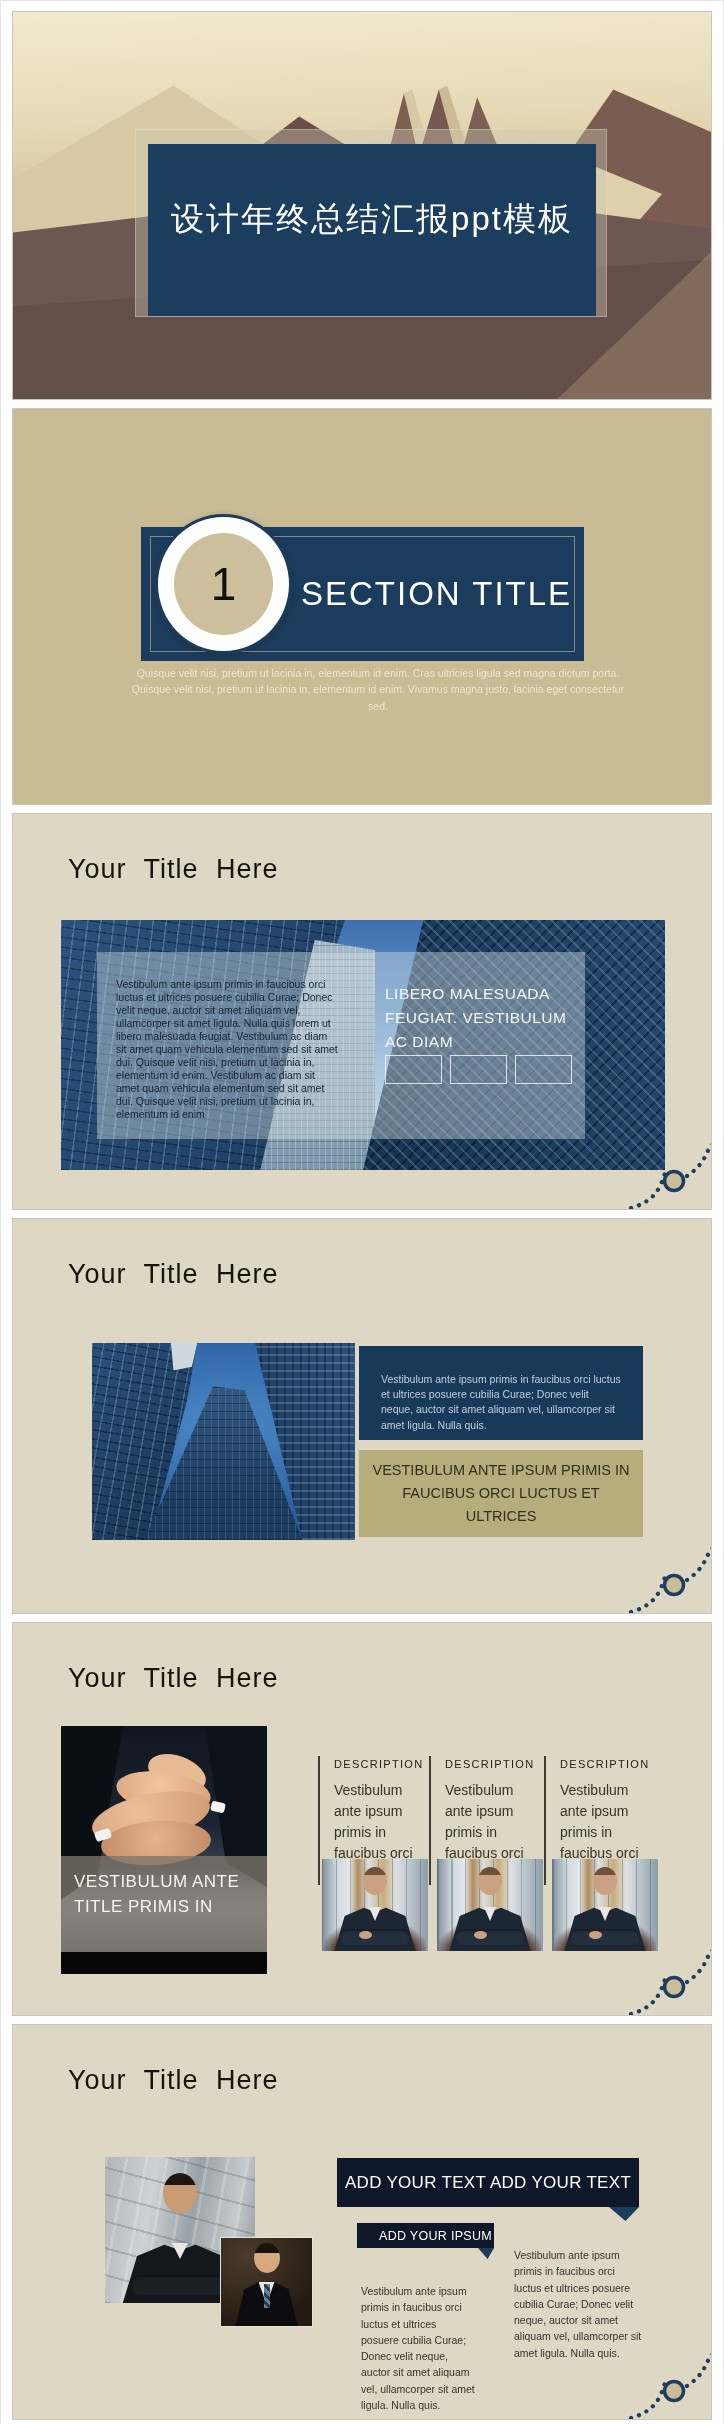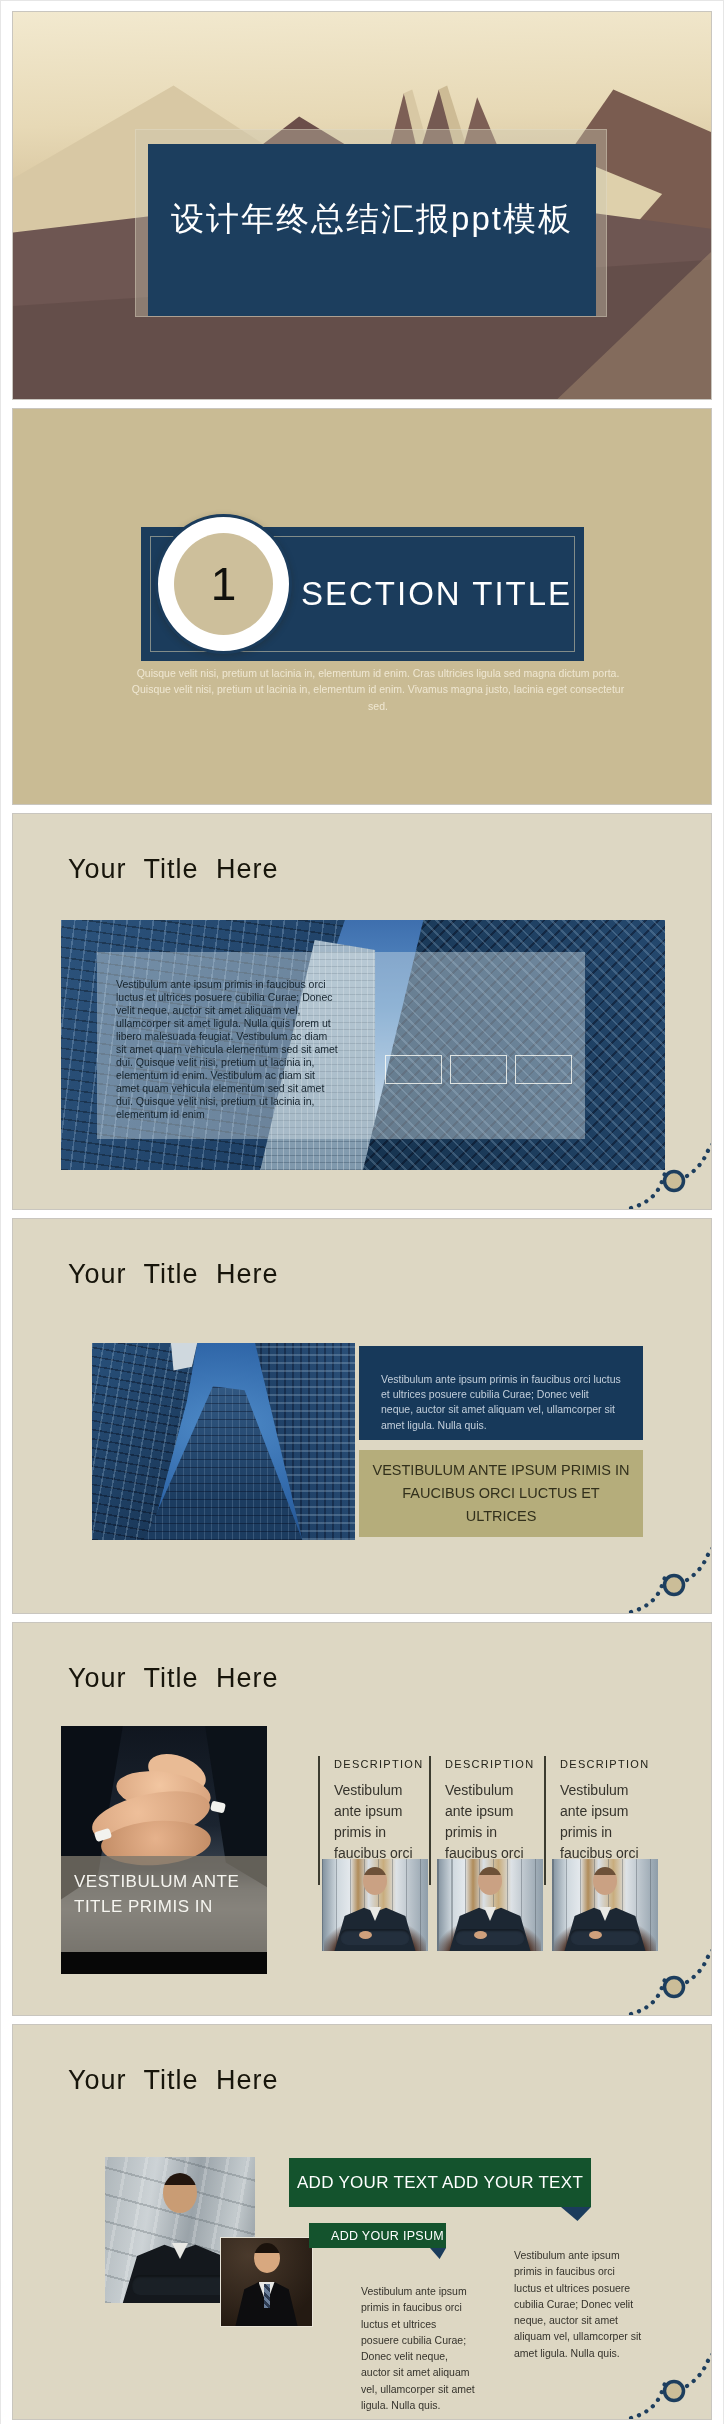--- a/index.html
+++ b/index.html
@@ -157,21 +157,21 @@
     border:1px solid #e9e5d9;box-sizing:border-box;
     background:radial-gradient(120% 120% at 30% 20%,#4a3a2c 0%,#241a12 70%);}
   .photo6b .s-head{position:absolute;left:50%;top:5px;transform:translateX(-50%);width:26px;height:30px;border-radius:50%;
     background:linear-gradient(180deg,#1a120c 0 32%,#d8a87f 32%);}
   .photo6b .s-body{position:absolute;bottom:0;left:50%;transform:translateX(-50%);width:74px;height:46px;background:#0d0d0f;
     clip-path:polygon(8% 100%,20% 20%,40% 4%,50% 13%,60% 4%,80% 20%,92% 100%);}
   .photo6b .s-shirt{position:absolute;bottom:22px;left:50%;transform:translateX(-50%);width:16px;height:22px;background:#e9e9e6;
     clip-path:polygon(0 0,100% 0,50% 100%);}
   .photo6b .s-tie{position:absolute;bottom:18px;left:50%;transform:translateX(-50%);width:6px;height:24px;
     background:repeating-linear-gradient(45deg,#6b7f9a 0 3px,#2c3a50 3px 6px);}
-  .bubble{position:absolute;background:#14532d;color:#ffffff;z-index:3;}
+  .bubble{position:absolute;background:#0f172a;color:#ffffff;z-index:3;margin-left:48px;}
   .bubble:after{content:'';position:absolute;right:0;top:100%;background:#1b3c5c;}
   .bubble1{left:276px;top:133px;width:302px;height:49px;display:flex;align-items:center;justify-content:center;
     font-size:17px;letter-spacing:.3px;white-space:nowrap;}
   .bubble1:after{width:30px;height:14px;clip-path:polygon(0 0,100% 0,55% 100%);}
   .bubble2{left:296px;top:198px;width:137px;height:25px;display:flex;align-items:center;
     padding-left:22px;box-sizing:border-box;font-size:12.5px;letter-spacing:.3px;white-space:nowrap;}
   .bubble2:after{width:16px;height:11px;clip-path:polygon(0 0,100% 0,60% 100%);}
   .t6{position:absolute;margin:0;font-size:10.5px;line-height:1.55;color:#35332c;}
   .t6-left{left:348px;top:258px;width:116px;}
   .t6-right{left:501px;top:222px;width:128px;}
@@ -213,20 +213,21 @@
 </div>
 
 <div class="slide s3 lt">
   <div class="slide-title">Your Title Here</div>
   <div class="photo3">
     <div class="lay sw-left"></div>
     <div class="lay sw-mid"></div>
     <div class="lay sw-right"></div>
     <div class="overlay3"></div>
     <p class="p3-text">Vestibulum  ante ipsum primis in faucibus orci luctus et ultrices posuere cubilia Curae; Donec velit neque, auctor sit amet aliquam vel, ullamcorper sit amet ligula.  Nulla quis lorem ut libero malesuada feugiat. Vestibulum  ac diam sit amet quam vehicula elementum  sed sit amet dui. Quisque velit nisi, pretium ut lacinia in, elementum  id enim. Vestibulum  ac diam sit amet quam vehicula elementum  sed sit amet dui. Quisque velit nisi, pretium ut lacinia in, elementum  id enim</p>
+    <p class="p3-heading">LIBERO MALESUADA FEUGIAT. VESTIBULUM AC DIAM</p>
     <div class="p3-rect r1"></div>
     <div class="p3-rect r2"></div>
     <div class="p3-rect r3"></div>
   </div>
   <svg class="decor" width="150" height="70" viewBox="0 0 150 70">
     <path class="dots" d="M48,69 C62,65 72,58 77,47 C80,41 81,36 83,32"></path>
     <path class="dots" d="M104,37 C113,31 119,24 123,16 C125,11 128,6 133,2"></path>
     <circle cx="91" cy="42" r="9.5" fill="#cbbd98" stroke="#1d3e5e" stroke-width="3.5"></circle>
   </svg>
 </div>

